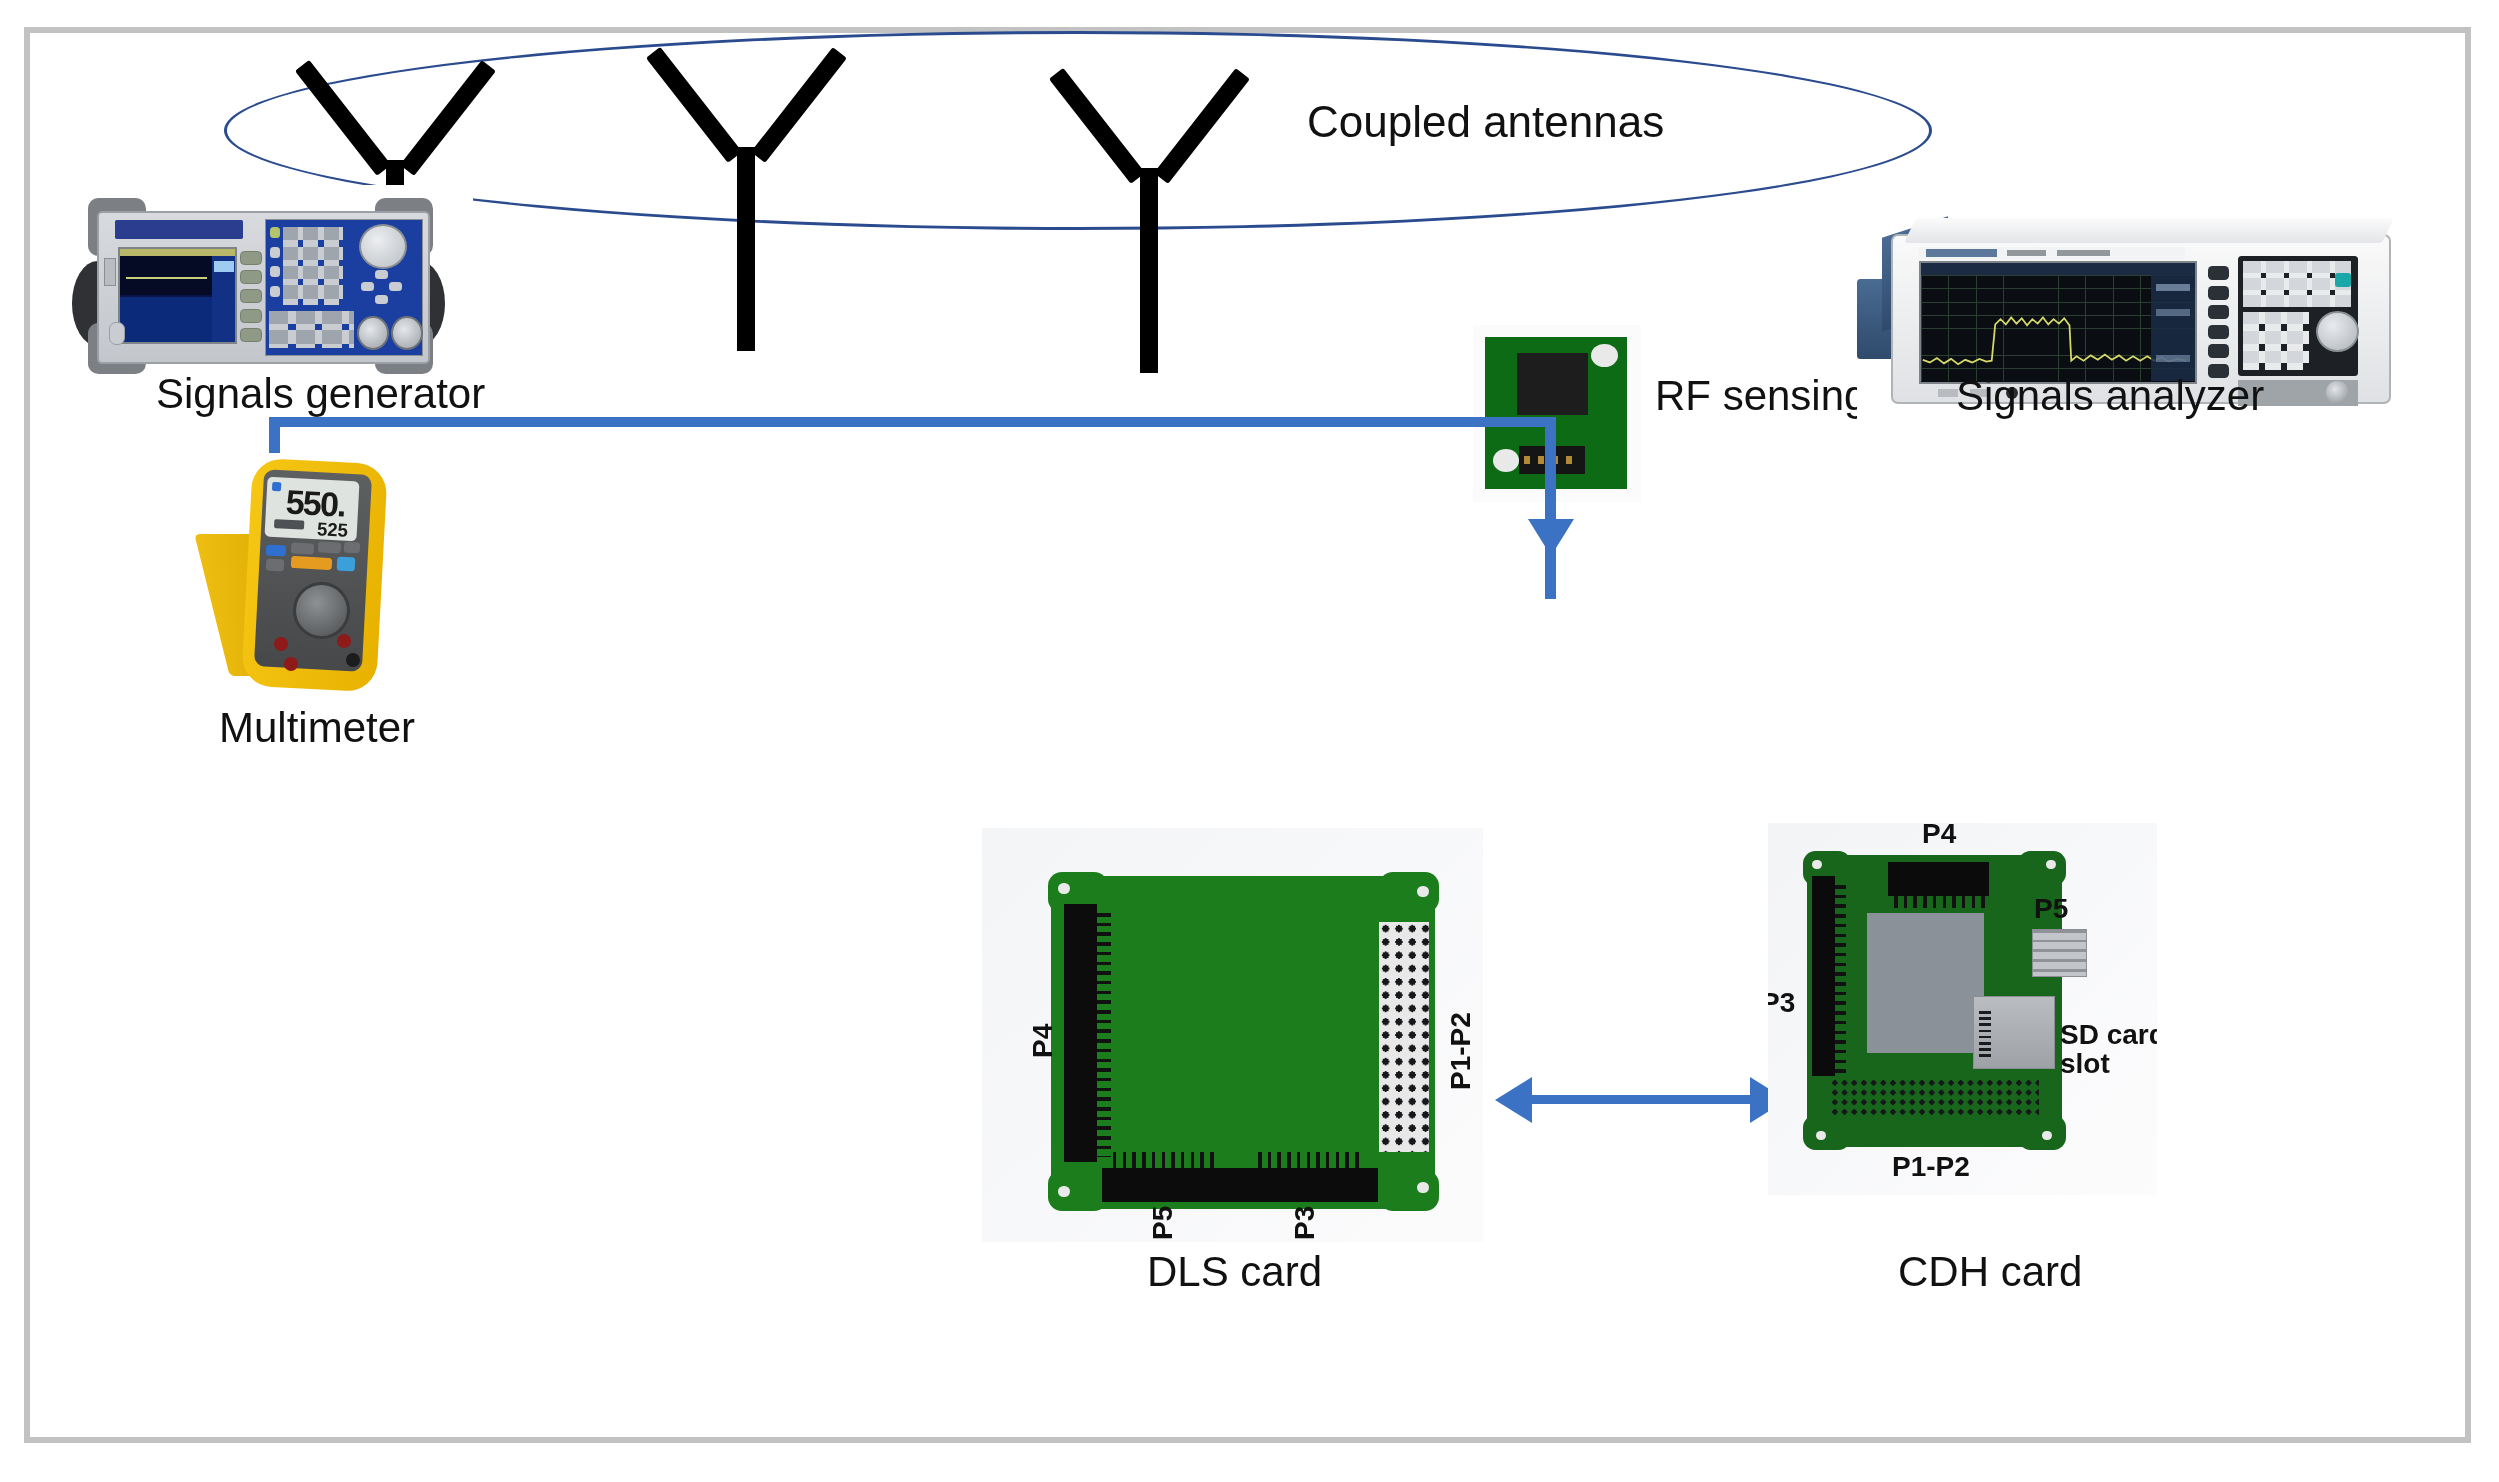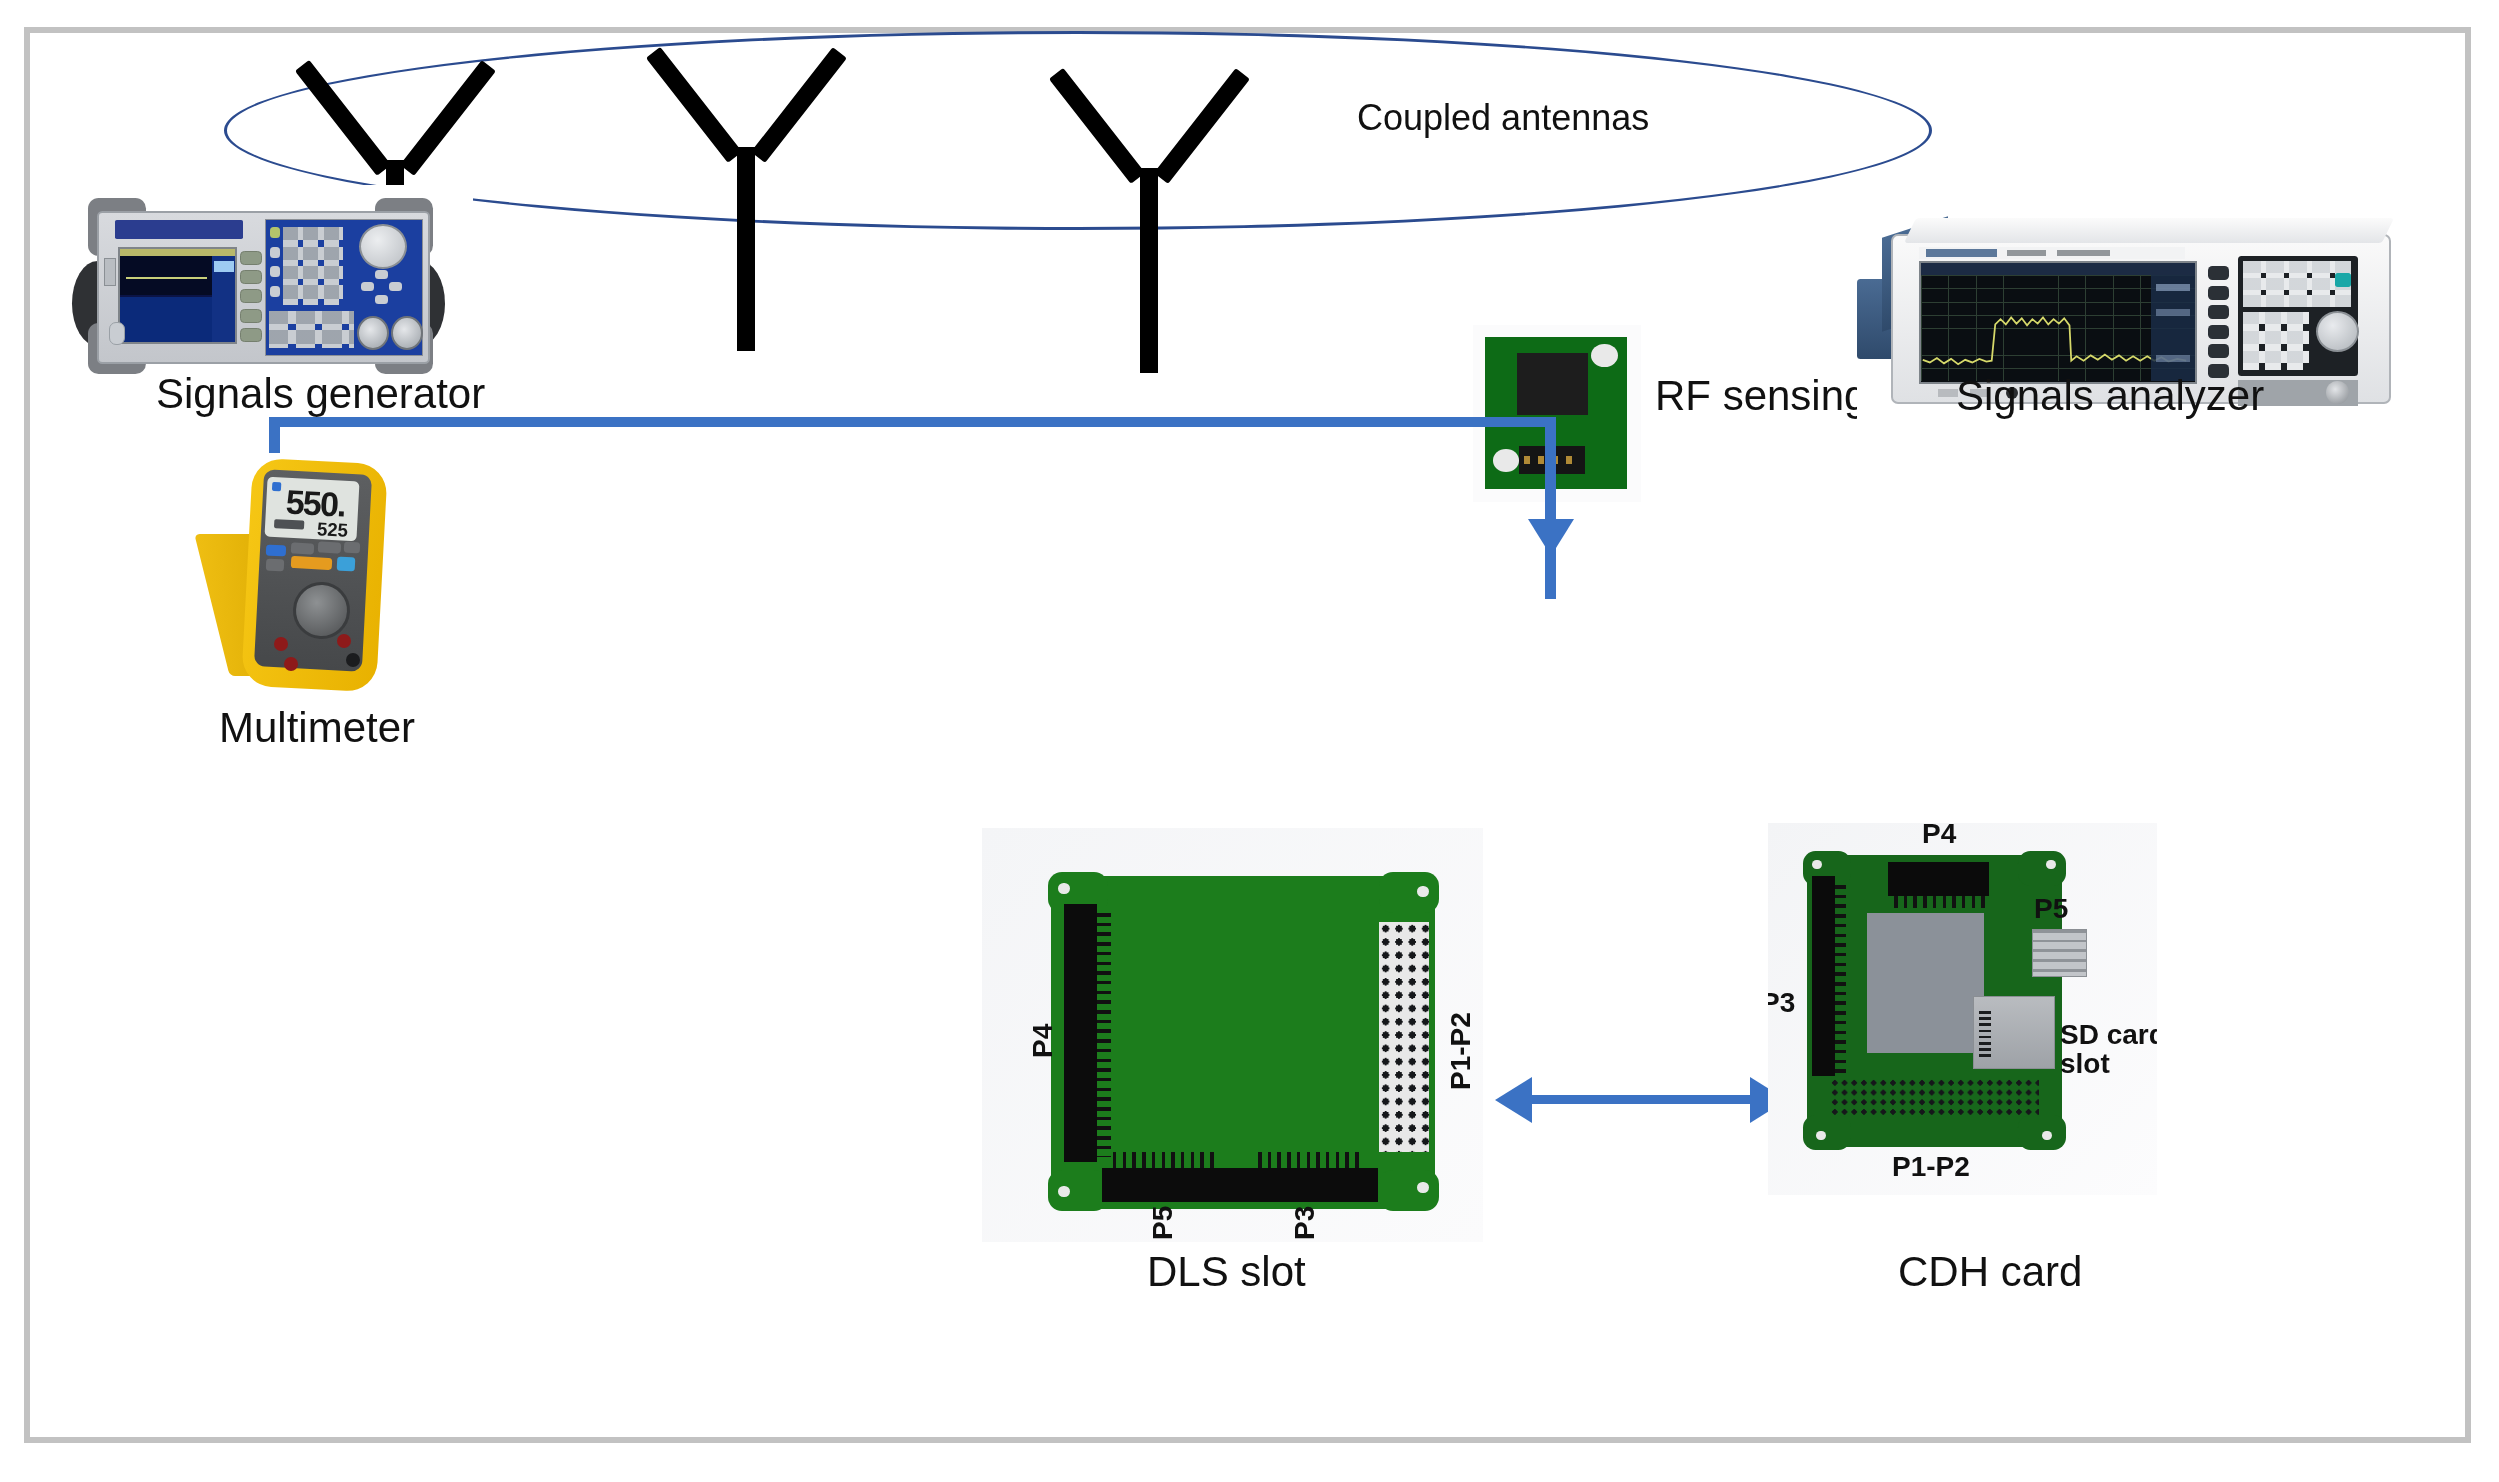--- a/index.html
+++ b/index.html
@@ -89,21 +89,21 @@
       <div class="armR" style="left:188px;top:4.4px;width:17.7px;height:133px;transform:rotate(38deg);transform-origin:top right;border-radius:2.7px;"></div>
       <div class="stem" style="left:96px;top:93px;width:17.7px;height:204px;"></div>
     </div>
 
     <div class="ant" style="left:1014px;top:42px;width:204px;height:177px;">
       <div class="armL" style="left:5.3px;top:4.4px;width:17.7px;height:133px;transform:rotate(-38deg);transform-origin:top left;border-radius:2.7px;"></div>
       <div class="armR" style="left:188px;top:4.4px;width:17.7px;height:133px;transform:rotate(38deg);transform-origin:top right;border-radius:2.7px;"></div>
       <div class="stem" style="left:96px;top:93px;width:17.7px;height:205px;"></div>
     </div>
 
-    <div class="lbl" style="left:1327px;top:66px;font-size:36px;">Coupled antennas</div>
+    <div class="lbl" style="left:1277px;top:66px;font-size:44px;">Coupled antennas</div>
 
     <div class="imgbox" style="left:12.4px;top:152px;width:431px;height:206px;background:#fff;">
 
       <div class="sg-foot" style="left:30px;top:76px;width:51px;height:85px;"></div>
       <div class="sg-foot" style="left:352px;top:76px;width:51px;height:85px;"></div>
 
       <div class="sg-handle" style="left:46px;top:13.3px;width:58px;height:58px;"></div>
       <div class="sg-handle" style="left:333px;top:13.3px;width:58px;height:58px;"></div>
       <div class="sg-handle" style="left:46px;top:138px;width:58px;height:51px;"></div>
       <div class="sg-handle" style="left:333px;top:138px;width:58px;height:51px;"></div>
@@ -296,21 +296,21 @@
 
       <div class="pcb-dark" style="left:120px;top:340px;width:276px;height:34px;background:#0c0c0c;"></div>
       <div class="pcb-pins" style="left:131px;top:324px;width:103px;height:16px;"></div>
       <div class="pcb-pins" style="left:276px;top:324px;width:103px;height:16px;"></div>
 
       <span class="lbl lbl-b rot90" style="left:46px;top:230px;font-size:28px;">P4</span>
       <span class="lbl lbl-b rot90" style="left:464px;top:262px;font-size:28px;">P1-P2</span>
       <span class="lbl lbl-b rot90" style="left:166px;top:412px;font-size:28px;">P5</span>
       <span class="lbl lbl-b rot90" style="left:308px;top:412px;font-size:28px;">P3</span>
     </div>
-    <div class="lbl" style="left:1117px;top:1217px;">DLS slot</div>
+    <div class="lbl" style="left:1117px;top:1217px;">DLS card</div>
 
     <div class="imgbox" style="left:1738px;top:790px;width:389px;height:372px;background:linear-gradient(135deg,#f3f4f6,#fcfcfd);">
 
       <div class="pcb" style="left:39px;top:32px;width:255px;height:292px;border-radius:5.3px;background:#17661b;"></div>
       <div class="pcb" style="left:35px;top:28px;width:48px;height:35px;border-radius:12.4px;background:#17661b;"></div>
       <div class="pcb" style="left:250px;top:28px;width:48px;height:35px;border-radius:12.4px;background:#17661b;"></div>
       <div class="pcb" style="left:35px;top:292px;width:48px;height:35px;border-radius:12.4px;background:#17661b;"></div>
       <div class="pcb" style="left:250px;top:292px;width:48px;height:35px;border-radius:12.4px;background:#17661b;"></div>
 
       <div class="pcb-hole" style="left:44px;top:37px;width:9.7px;height:9.7px;"></div>

